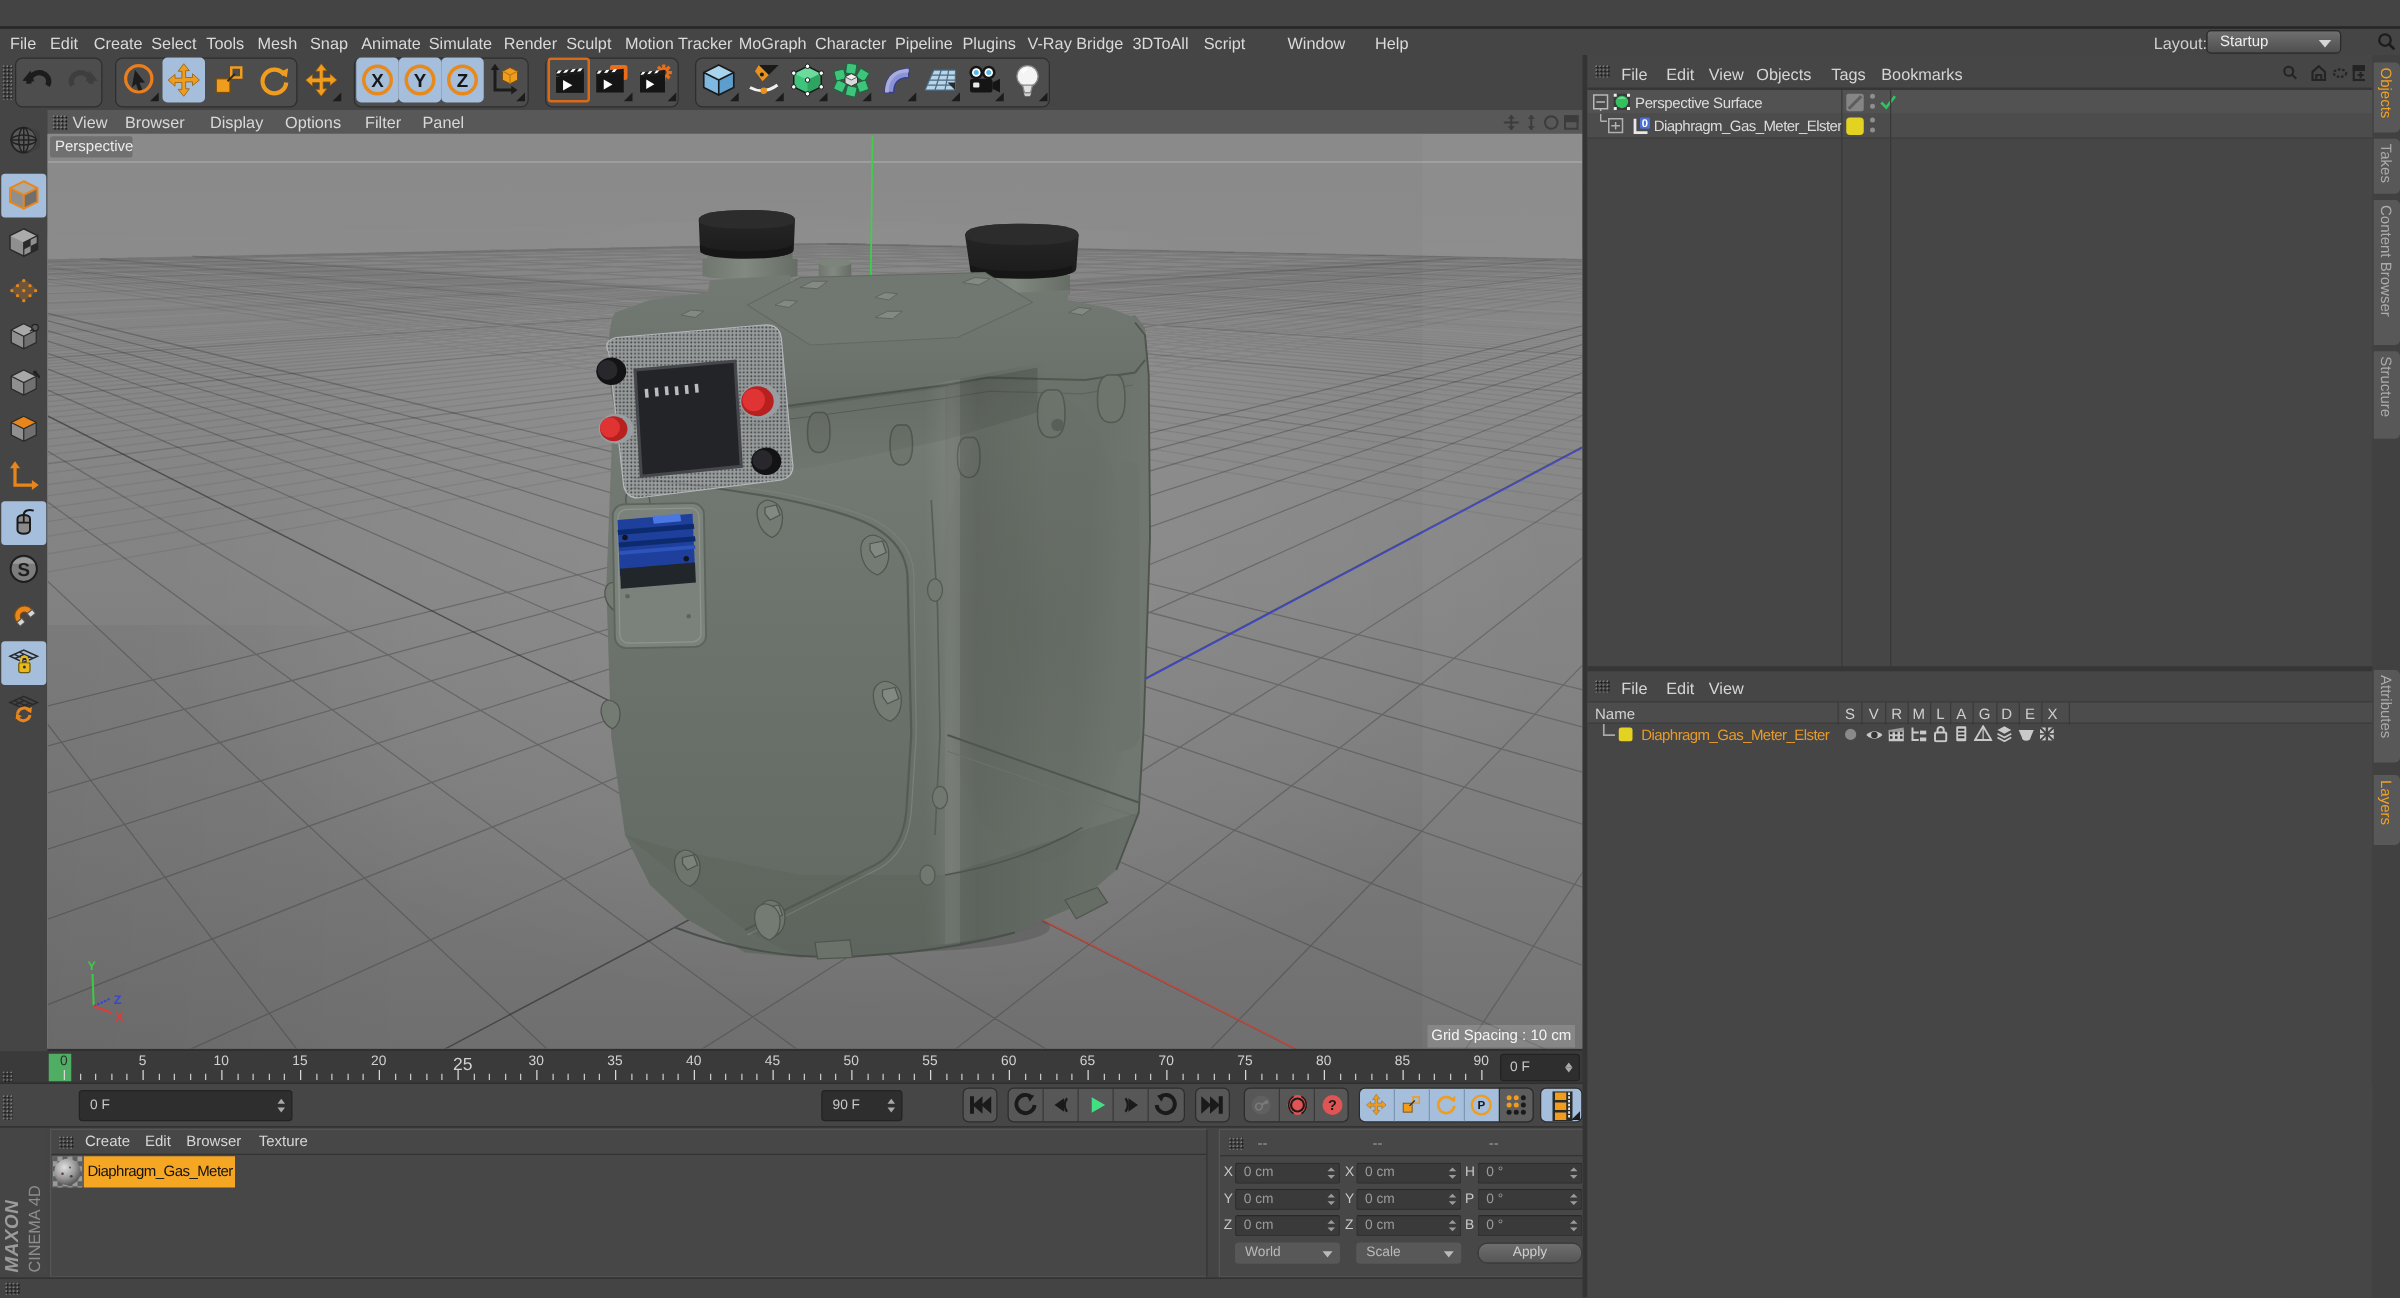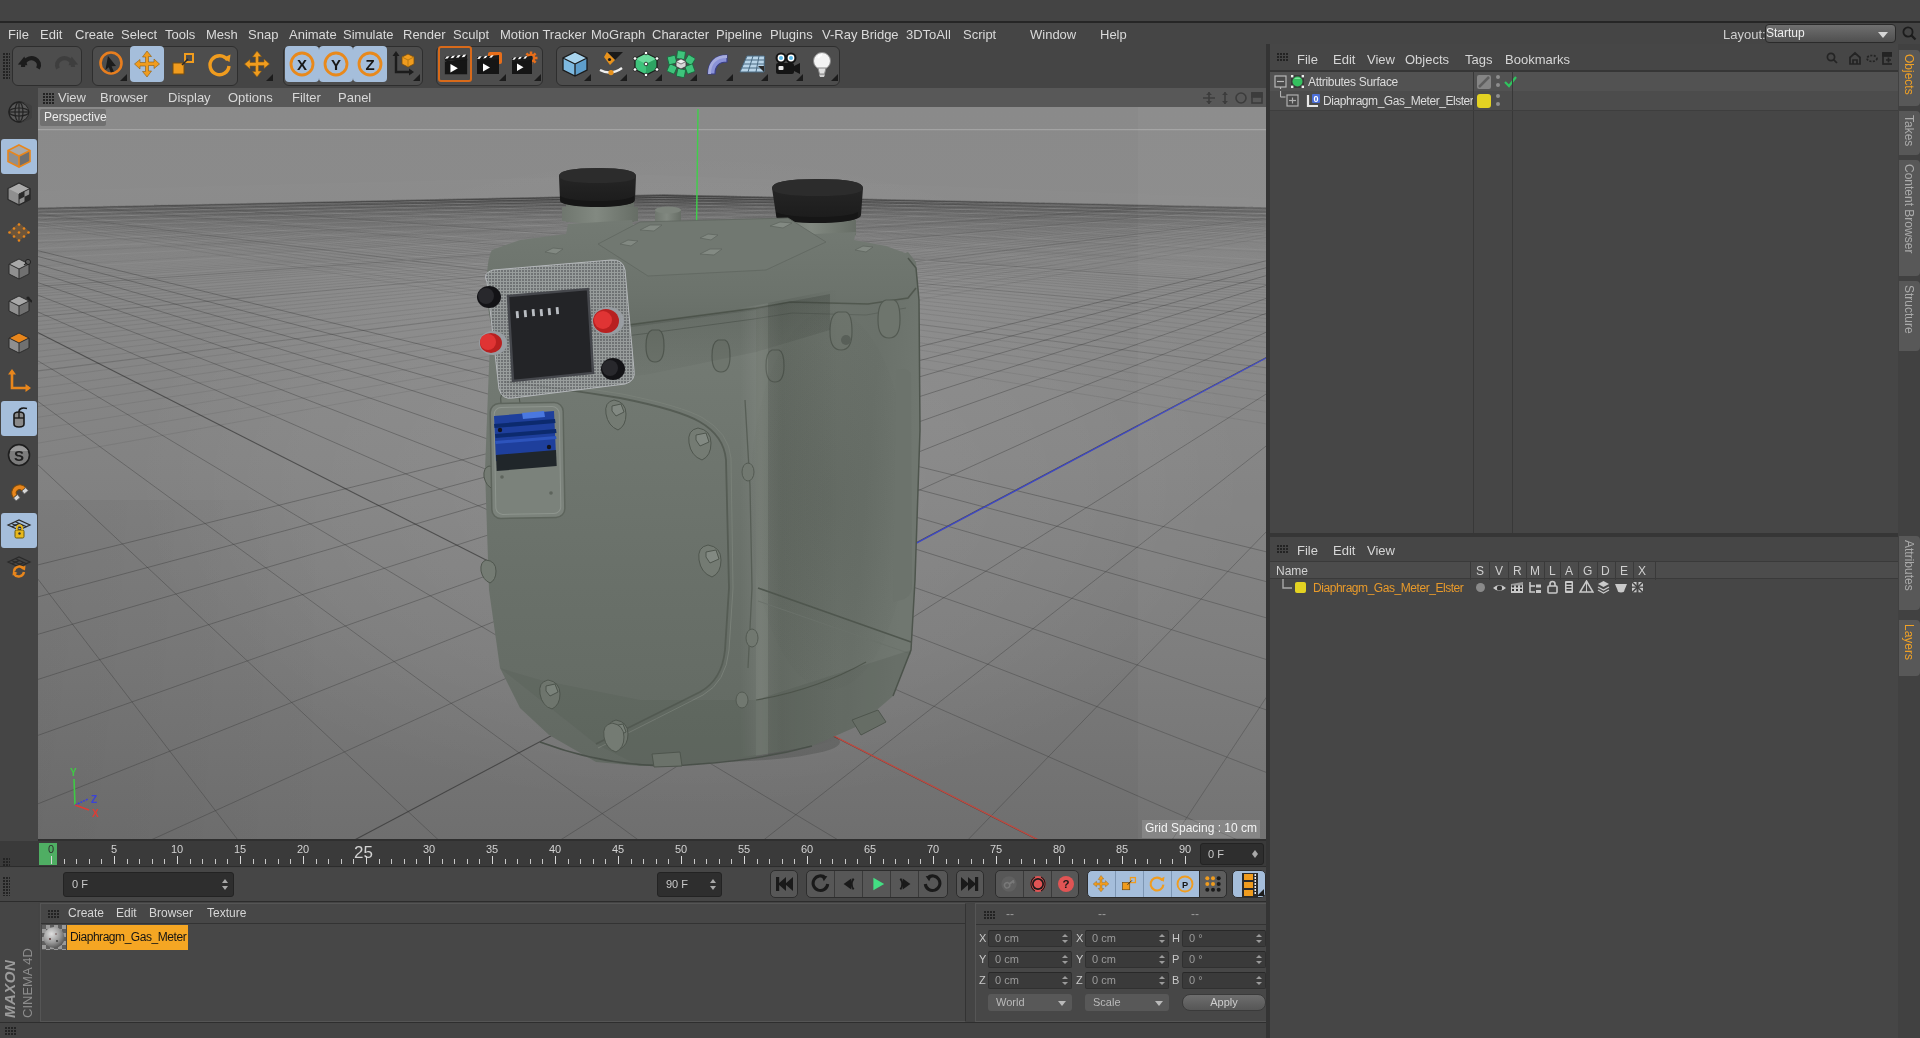--- a/index.html
+++ b/index.html
@@ -81,21 +81,21 @@
       <span class="mi" style="left:591px">MoGraph</span>
       <span class="mi" style="left:652px">Character</span>
       <span class="mi" style="left:716px">Pipeline</span>
       <span class="mi" style="left:770px">Plugins</span>
       <span class="mi" style="left:822px">V-Ray Bridge</span>
       <span class="mi" style="left:906px">3DToAll</span>
       <span class="mi" style="left:963px">Script</span>
       <span class="mi" style="left:1030px">Window</span>
       <span class="mi" style="left:1100px">Help</span>
 <span class="mi" style="left:1723px;color:#cfcfcf">Layout:</span>
-<div class="abs" style="left:1765px;top:1px;width:131px;height:19px;background:linear-gradient(#6f6f6f,#4f4f4f);border:1px solid #2a2a2a;border-radius:4px;color:#efefef;font-size:12px;line-height:17px;">Startup<span style="position:absolute;right:7px;top:7px;border-style:solid;border-width:6px 5px 0 5px;border-color:#d6d6d6 transparent transparent transparent"></span></div>
+<div class="abs" style="left:1765px;top:1px;width:108px;height:19px;background:linear-gradient(#6f6f6f,#4f4f4f);border:1px solid #2a2a2a;border-radius:4px;color:#efefef;font-size:12px;line-height:17px;padding-left:10px">Startup<span style="position:absolute;right:7px;top:7px;border-style:solid;border-width:6px 5px 0 5px;border-color:#d6d6d6 transparent transparent transparent"></span></div>
 <svg class="abs" style="left:1901px;top:2px" width="17" height="17" viewBox="0 0 17 17">
         <circle cx="7" cy="7" r="4.6" fill="none" stroke="#1c1c1c" stroke-width="1.8"></circle>
         <line x1="10.4" y1="10.4" x2="14.5" y2="14.5" stroke="#1c1c1c" stroke-width="2.2"></line>
       </svg>
 </div>
 
 <div class="abs" id="toolbar">
       <div class="abs grip" style="left:2px;top:8px;width:8px;height:28px"></div>
 <div class="tgrp" style="left:12px;width:70px"></div>
 <div class="tgrp" style="left:92px;width:146px"></div>
@@ -754,21 +754,21 @@
       <div class="abs" style="left:252.6px;top:18px;width:1px;height:5px;background:#c8c8c8"></div>
       <div class="abs" style="left:265.2px;top:18px;width:1px;height:5px;background:#c8c8c8"></div>
       <div class="abs" style="left:277.8px;top:18px;width:1px;height:5px;background:#c8c8c8"></div>
       <div class="abs" style="left:290.4px;top:18px;width:1px;height:5px;background:#c8c8c8"></div>
       <div class="abs" style="left:291px;top:2px;width:24px;text-align:center;font-size:11px;color:#d2d2d2">20</div>
       <div class="abs" style="left:303.0px;top:15px;width:1px;height:8px;background:#d8d8d8"></div>
       <div class="abs" style="left:315.6px;top:18px;width:1px;height:5px;background:#c8c8c8"></div>
       <div class="abs" style="left:328.2px;top:18px;width:1px;height:5px;background:#c8c8c8"></div>
       <div class="abs" style="left:340.8px;top:18px;width:1px;height:5px;background:#c8c8c8"></div>
       <div class="abs" style="left:353.4px;top:18px;width:1px;height:5px;background:#c8c8c8"></div>
-      <div class="abs" style="left:354px;top:2px;width:24px;text-align:left;font-size:17px;color:#d2d2d2">25</div>
+      <div class="abs" style="left:354px;top:2px;width:24px;text-align:right;font-size:14px;color:#d2d2d2">25</div>
       <div class="abs" style="left:366.0px;top:15px;width:1px;height:8px;background:#d8d8d8"></div>
       <div class="abs" style="left:378.6px;top:18px;width:1px;height:5px;background:#c8c8c8"></div>
       <div class="abs" style="left:391.2px;top:18px;width:1px;height:5px;background:#c8c8c8"></div>
       <div class="abs" style="left:403.8px;top:18px;width:1px;height:5px;background:#c8c8c8"></div>
       <div class="abs" style="left:416.4px;top:18px;width:1px;height:5px;background:#c8c8c8"></div>
       <div class="abs" style="left:417px;top:2px;width:24px;text-align:center;font-size:11px;color:#d2d2d2">30</div>
       <div class="abs" style="left:429.0px;top:15px;width:1px;height:8px;background:#d8d8d8"></div>
       <div class="abs" style="left:441.6px;top:18px;width:1px;height:5px;background:#c8c8c8"></div>
       <div class="abs" style="left:454.2px;top:18px;width:1px;height:5px;background:#c8c8c8"></div>
       <div class="abs" style="left:466.8px;top:18px;width:1px;height:5px;background:#c8c8c8"></div>
@@ -1066,21 +1066,21 @@
         <rect x="1" y="1" width="13" height="13" rx="2" fill="#3a3a3a"></rect>
         <circle cx="7.5" cy="7.5" r="5" fill="#34c05e"></circle>
         <path d="M4 5 a5 5 0 0 1 7 0" fill="#7fe0a0" stroke="none"></path>
         <g fill="#eee">
           <rect x="1" y="1" width="2.4" height="2.4"></rect>
           <rect x="11.6" y="1" width="2.4" height="2.4"></rect>
           <rect x="1" y="11.6" width="2.4" height="2.4"></rect>
           <rect x="11.6" y="11.6" width="2.4" height="2.4"></rect>
         </g>
       </svg>
-<span class="abs" style="left:38px;top:2.5px;font-size:12px;letter-spacing:-0.3px;color:#dcdcdc">Attributes Surface</span>
+<span class="abs" style="left:38px;top:2.5px;font-size:12px;letter-spacing:-0.3px;color:#dcdcdc">Perspective Surface</span>
 <div class="abs" style="left:207px;top:2.5px;width:14px;height:14px;background:#858585;border-radius:2px"><svg width="14" height="14">
           <path d="M12 2 L2 12" stroke="#5e5e5e" stroke-width="2.5"></path>
         </svg></div>
 <div class="abs" style="left:226px;top:3px;width:4px;height:4px;background:#8e8e8e;border-radius:50%"></div>
 <div class="abs" style="left:226px;top:11px;width:4px;height:4px;background:#8e8e8e;border-radius:50%"></div>
 <svg class="abs" style="left:233px;top:2px" width="15" height="15" viewBox="0 0 15 15">
         <path d="M2 8 l4 4 l7 -9" fill="none" stroke="#2fc45e" stroke-width="2.2"></path>
       </svg>
 </div>
 <div class="abs" id="omtree-r2">

